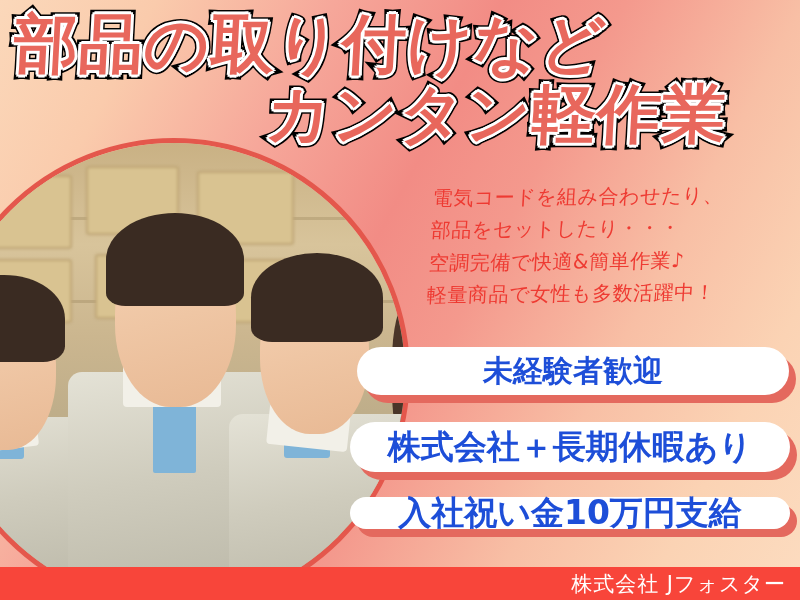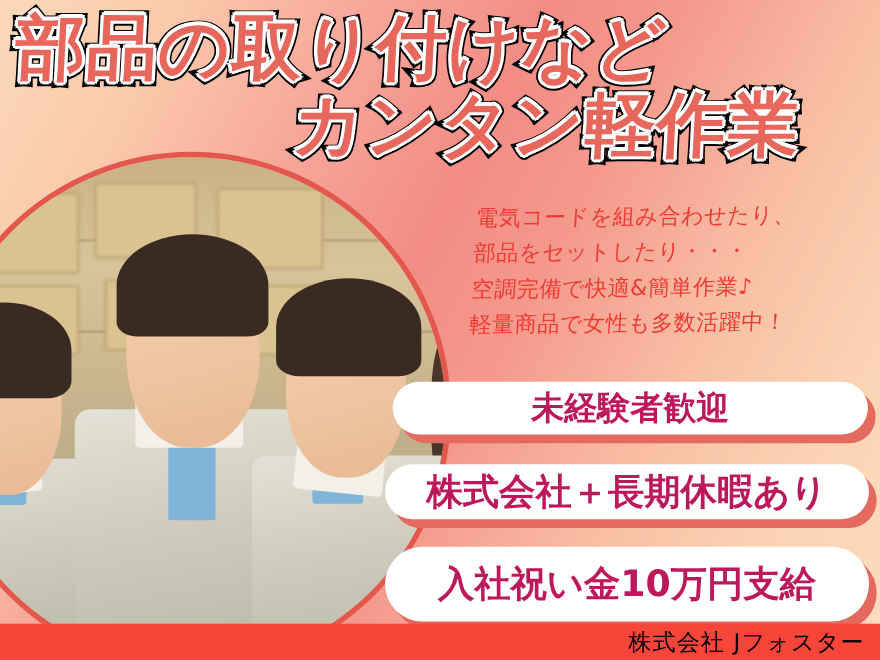--- a/index.html
+++ b/index.html
@@ -192,43 +192,43 @@
 
   
   .badge {
     position:absolute;
     z-index:7;
     display:flex;
     align-items:center;
     justify-content:center;
     background:#FFFFFF;
     border-radius:999px;
-    color:#be185d;
+    color:#1d4ed8;
     font-family:"DejaVu Sans", sans-serif;
     font-weight:bold;
     white-space:nowrap;
     box-shadow:7px 8px 0 0 #E4695E;
   }
   #badge-1 { left:357px; top:347px; width:432px; height:48px; font-size:30px; }
   #badge-2 { left:350px; top:422px; width:440px; height:50px; font-size:33px; }
-  #badge-3 { left:350px; top:497px; width:440px; height:68px; font-size:33px; }
+  #badge-3 { left:350px; top:497px; width:440px; height:32px; font-size:33px; }
 
   
   #footer {
     position:absolute;
     left:0; bottom:0;
     width:800px; height:33px;
     background:#F8453A;
     z-index:9;
     display:flex;
     align-items:center;
     justify-content:flex-end;
   }
   #footer-company {
-    color:#000000;
+    color:#ffffff;
     font-family:"DejaVu Sans", sans-serif;
     font-size:21px;
     font-weight:normal;
     letter-spacing:1px;
     padding-right:14px;
   }
 </style>
 </head>
 <body>
 

